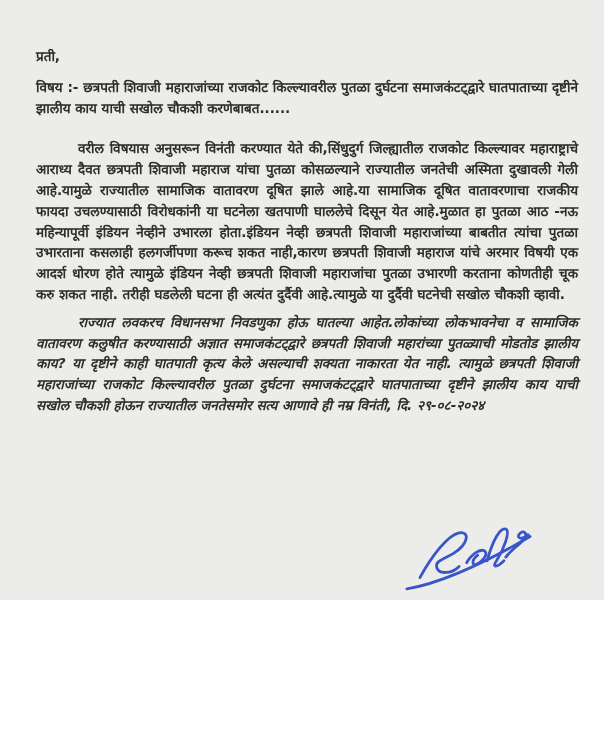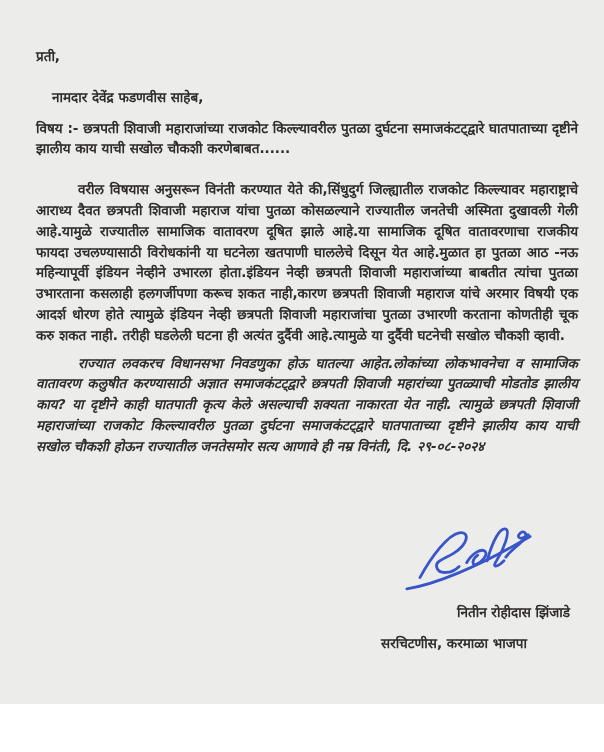--- a/index.html
+++ b/index.html
@@ -1,19 +1,19 @@
 <!DOCTYPE html>
 <html lang="mr"><head>
 <meta charset="utf-8">
 <style>
   html, body { margin: 0; padding: 0; }
   .page {
     position: relative;
     width: 604px;
-    height: 704px;
+    height: 600px;
     background: #ecedeb;
     font-family: "DejaVu Sans", sans-serif;
     color: #2e2d2b;
     overflow: hidden;
     box-sizing: border-box;
   }
   .content {
     position: absolute;
     top: 46px;
     left: 36px;
@@ -51,21 +51,20 @@
   .sig-name { margin-top: 2px; text-align: right; }
   .sig-designation { margin-top: 11px; }
   .sig-district { margin-top: 12px; }
 </style>
 </head>
 <body>
 
 <div class="page">
   <div class="content">
     <div class="to-label">प्रती,</div>
-    <div class="recipient-name">नामदार देवेंद्र फडणवीस साहेब,</div>
     <div class="subject">विषय :- छत्रपती शिवाजी महाराजांच्या राजकोट किल्ल्यावरील पुतळा दुर्घटना समाजकंटट्द्वारे घातपाताच्या दृष्टीने झालीय काय याची सखोल चौकशी करणेबाबत......</div>
     <p class="para">वरील विषयास अनुसरून विनंती करण्यात येते की,सिंधुदुर्ग जिल्ह्यातील राजकोट किल्ल्यावर महाराष्ट्राचे आराध्य दैवत छत्रपती शिवाजी महाराज यांचा पुतळा कोसळल्याने राज्यातील जनतेची अस्मिता दुखावली गेली आहे.यामुळे राज्यातील सामाजिक वातावरण दूषित झाले आहे.या सामाजिक दूषित वातावरणाचा राजकीय फायदा उचलण्यासाठी विरोधकांनी या घटनेला खतपाणी घाललेचे दिसून येत आहे.मुळात हा पुतळा आठ -नऊ महिन्यापूर्वी इंडियन नेव्हीने उभारला होता.इंडियन नेव्ही छत्रपती शिवाजी महाराजांच्या बाबतीत त्यांचा पुतळा उभारताना कसलाही हलगर्जीपणा करूच शकत नाही,कारण छत्रपती शिवाजी महाराज यांचे अरमार विषयी एक आदर्श धोरण होते त्यामुळे इंडियन नेव्ही छत्रपती शिवाजी महाराजांचा पुतळा उभारणी करताना कोणतीही चूक करु शकत नाही. तरीही घडलेली घटना ही अत्यंत दुर्दैवी आहे.त्यामुळे या दुर्दैवी घटनेची सखोल चौकशी व्हावी.</p>
     <p class="para">राज्यात लवकरच विधानसभा निवडणुका होऊ घातल्या आहेत.लोकांच्या लोकभावनेचा व सामाजिक वातावरण कलुषीत करण्यासाठी अज्ञात समाजकंटट्द्वारे छत्रपती शिवाजी महारांच्या पुतळ्याची मोडतोड झालीय काय? या दृष्टीने काही घातपाती कृत्य केले असल्याची शक्यता नाकारता येत नाही. त्यामुळे छत्रपती शिवाजी महाराजांच्या राजकोट किल्ल्यावरील पुतळा दुर्घटना समाजकंटट्द्वारे घातपाताच्या दृष्टीने झालीय काय याची सखोल चौकशी होऊन राज्यातील जनतेसमोर सत्य आणावे ही नम्र विनंती, दि. २९-०८-२०२४</p>
   </div>
 
   <div class="signature-block">
     <svg class="signature-art" width="162" height="84" viewBox="0 0 162 90" fill="none" xmlns="http://www.w3.org/2000/svg">
       <g stroke="#2b49c6" stroke-width="3" stroke-linecap="round" stroke-linejoin="round" fill="none" opacity="0.92">
         <path d="M8,78 C36,74 82,56 140,22"></path>
         <path d="M22,66 C34,44 52,20 64,18 C76,16 74,30 58,40 C48,46 38,48 40,55 C42,63 56,62 64,54"></path>

